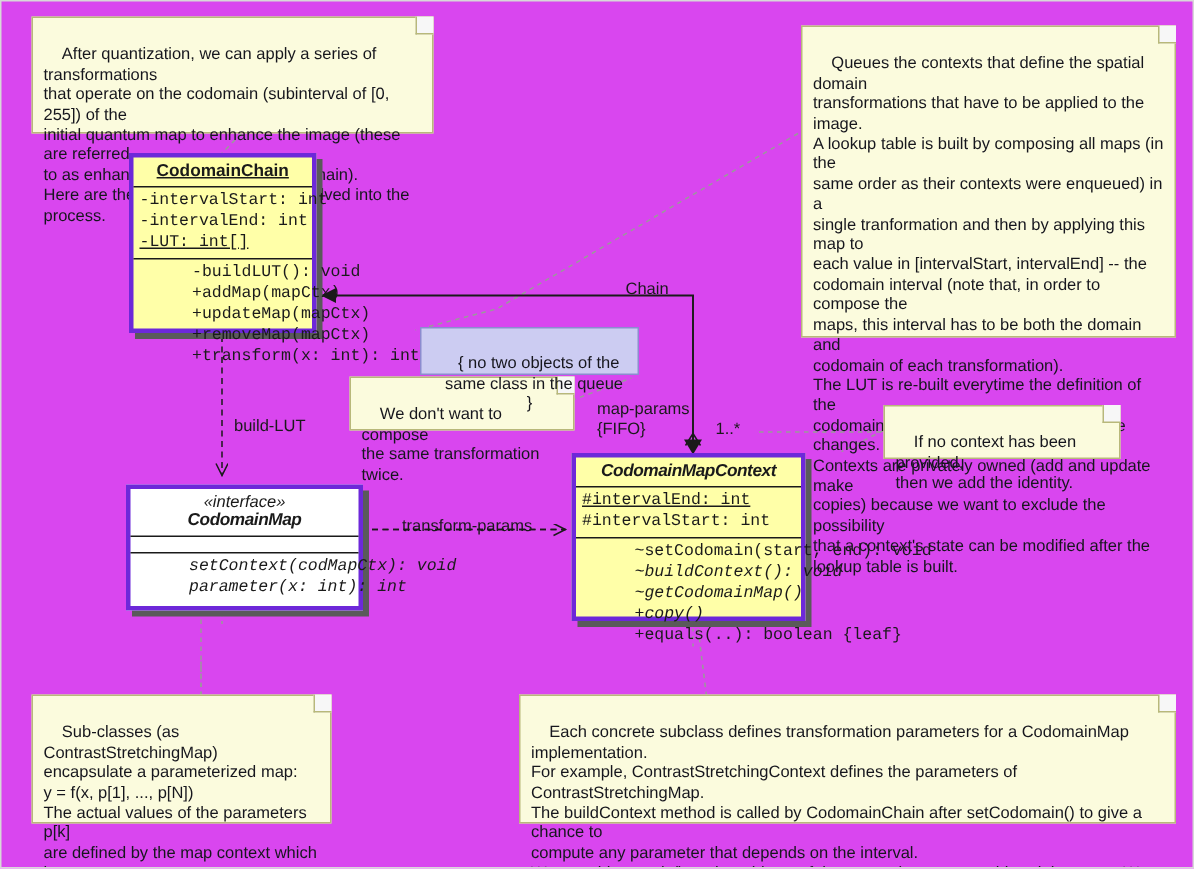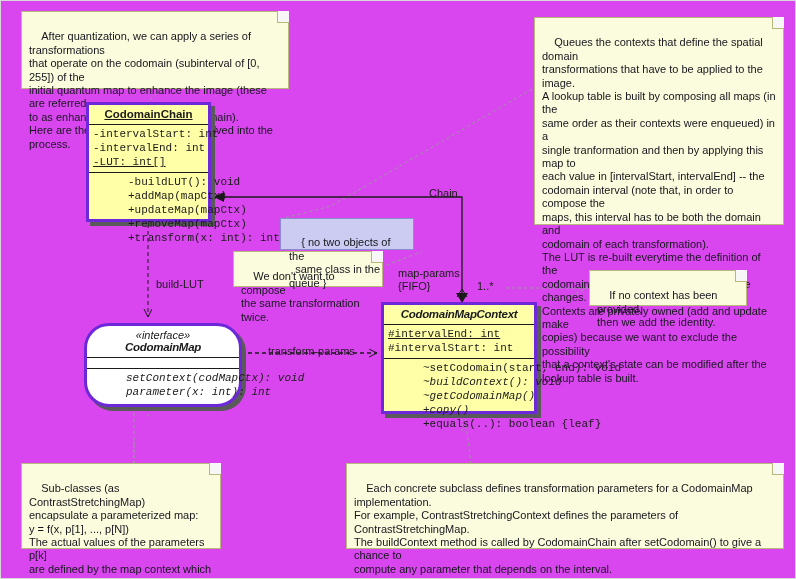--- a/index.html
+++ b/index.html
@@ -58,21 +58,21 @@
   }
 
   
   .clsbox {
     position: absolute;
     box-sizing: border-box;
     border: 3px solid #6d28d9;
     background: #ffffa8;
     box-shadow: 4px 4px 0 0 #5a5a5a;
   }
-  .clsbox.white { background: #ffffff; border-radius: 25px; }
+  .clsbox.white { background: #ffffff; }
   .cls-title {
     text-align: center;
     padding: 3px 4px 4px 4px;
     border-bottom: 1px solid #1a1a1a;
     font-size: 11.5px;
     font-weight: bold;
   }
   .cls-title .tname { text-decoration: underline; }
   .cls-title .stereo {
     display: block;
@@ -232,21 +232,21 @@
 
   <div class="note" style="left:345px; top:462px; width:438px; height:86px;">
     <span>Each concrete subclass defines transformation parameters for a CodomainMap implementation.
 For example, ContrastStretchingContext defines the parameters of ContrastStretchingMap.
 The buildContext method is called by CodomainChain after setCodomain() to give a chance to
 compute any parameter that depends on the interval.
 We override equals() so that objects of the same class are considered the same. We need
 this trick to hanlde niclely CodomainMapContext objects in the chain.</span>
   </div>
 
-  <div class="note-constraint" style="left:279px; top:217px; width:134px; height:32px;">
+  <div class="note-constraint" style="left:279px; top:217px; width:146px; height:32px;text-align:center;">
     <span>{ no two objects of the
   same class in the queue }</span>
   </div>
 
   <div class="clsbox" style="left:85px; top:101px; width:125px; height:120px;">
     <div class="cls-title">
       <span class="tname">CodomainChain</span>
     </div>
     <div class="cls-compartment">
       <div class="member">-intervalStart: int</div>
@@ -284,21 +284,21 @@
     </div>
     <div class="cls-compartment">
       <div class="member">~setCodomain(start, end): void</div>
       <div class="member ital">~buildContext(): void</div>
       <div class="member ital">~getCodomainMap()</div>
       <div class="member ital">+copy()</div>
       <div class="member">+equals(..): boolean {leaf}</div>
     </div>
   </div>
 
-  <div class="edge-label" style="left:428px; top:186px;text-align:center;">Chain</div>
+  <div class="edge-label" style="left:416px; top:186px;text-align:center;">Chain</div>
 
   <div class="edge-label" style="left:397px; top:266px;">map-params
 {FIFO}</div>
 
   <div class="edge-label" style="left:476px; top:279px;">1..*</div>
 
   <div class="edge-label" style="left:155px; top:277px;">build-LUT</div>
 
   <div class="edge-label" style="left:267px; top:344px;">transform-params</div>
 

